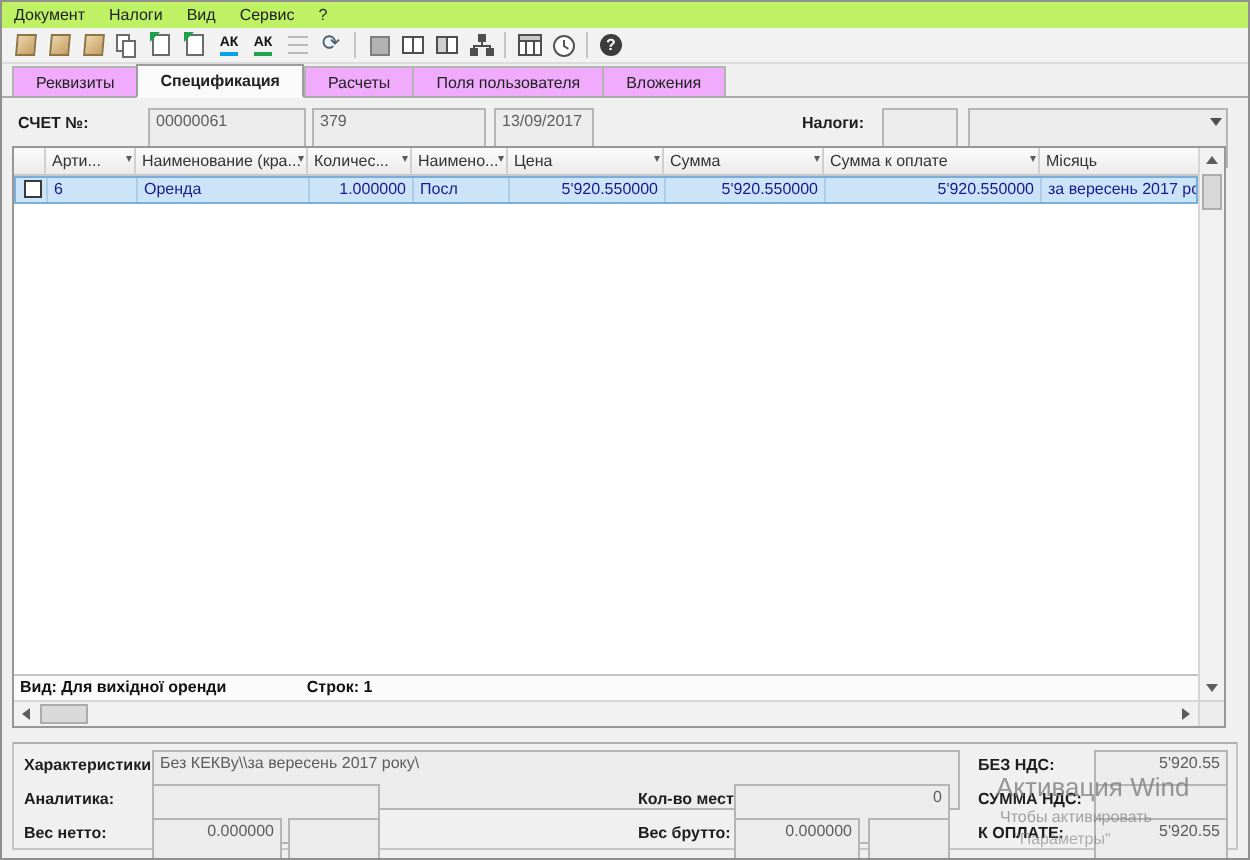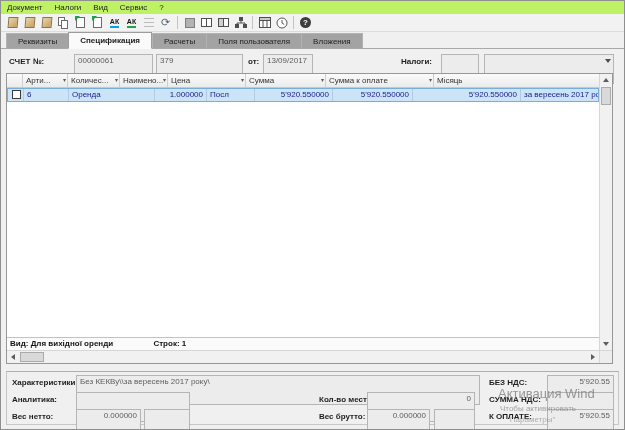--- a/index.html
+++ b/index.html
@@ -27,21 +27,21 @@
   .i-lines div{height:1px;background:#7a7a7a;}
   .i-refresh{font-size:11px;color:#4b5f75;line-height:11px;}
   .i-panel{width:10px;height:10px;background:#b3b3b3;border:1px solid #7e7e7e;}
   .i-split{width:11px;height:9px;border:1px solid #4e4e4e;position:relative;background:#fff;}
   .i-split::after{content:"";position:absolute;left:4px;top:0;bottom:0;width:1px;background:#4e4e4e;}
   .i-split.shaded::before{content:"";position:absolute;left:0;top:0;bottom:0;width:4px;background:#cfcfcf;}
   .i-help{width:11px;height:11px;border-radius:50%;background:#3c3c3c;color:#fff;font-size:8px;font-weight:bold;display:flex;align-items:center;justify-content:center;line-height:11px;}
 
   
   .tabstrip{position:absolute;top:31px;left:0;right:0;height:17px;display:flex;align-items:flex-end;padding-left:5px;border-bottom:1px solid #a9a9a9;background:#f0f0f0;}
-  .tab{height:15px;padding:0 11px;display:flex;align-items:center;font-size:8px;color:#222;background:#a3a3a3;border:1px solid #b2b2b2;border-bottom:none;border-right:none;cursor:default;}
+  .tab{height:15px;padding:0 11px;display:flex;align-items:center;font-size:8px;color:#222;background:#f0abfc;border:1px solid #b2b2b2;border-bottom:none;border-right:none;cursor:default;}
   .tab:last-of-type{border-right:1px solid #b2b2b2;}
   .tab.active{height:17px;background:#fafafa;font-weight:bold;border:1px solid #9c9c9c;border-bottom:1px solid #fafafa;margin-bottom:-1px;z-index:2;}
 
   
   .lbl{position:absolute;font-size:8px;font-weight:bold;color:#1d1d1d;line-height:10px;}
   .fld{position:absolute;height:30px;background:#ececec;border:1px solid #b5b5b5;font-size:8px;color:#5d5d5d;line-height:12px;padding:0 3px;overflow:hidden;white-space:nowrap;}
   .fld.num{text-align:right;}
   .fld.combo{padding-right:14px;}
   .combo-arr{position:absolute;right:2px;top:4px;width:0;height:0;border-left:3px solid transparent;border-right:3px solid transparent;border-top:4px solid #4e4e4e;}
 
@@ -185,33 +185,34 @@
     <div class="tab active">Спецификация</div>
     <div class="tab">Расчеты</div>
     <div class="tab">Поля пользователя</div>
     <div class="tab">Вложения</div>
   </div>
 
   <span class="lbl" style="left:8px;top:56px;">СЧЕТ №:</span>
   <div class="fld" style="left:73px;top:53px;width:79px;">00000061</div>
   <div class="fld" style="left:155px;top:53px;width:87px;">379</div>
   <span class="lbl" style="left:247px;top:56px;">от:</span>
-  <div class="fld" style="left:262px;top:53px;width:50px;">13/09/2017</div>
+  <div class="fld" style="left:246px;top:53px;width:50px;">13/09/2017</div>
   <span class="lbl" style="left:400px;top:56px;">Налоги:</span>
   <div class="fld" style="left:440px;top:53px;width:38px;"></div>
   <div class="fld combo" style="left:483px;top:53px;width:130px;">
     <span></span>
     <span class="combo-arr"></span>
   </div>
 
   <div class="grid">
     <div class="gbody"></div>
     <div class="ghead">
       <div class="gh c-check"></div>
       <div class="gh c-art"><span>Арти...</span><span class="farr">▾</span></div>
+      <div class="gh c-name"><span>Наименование (кра...</span><span class="farr">▾</span></div>
       <div class="gh c-qty"><span>Количес...</span><span class="farr">▾</span></div>
       <div class="gh c-unit"><span>Наимено...</span><span class="farr">▾</span></div>
       <div class="gh c-price"><span>Цена</span><span class="farr">▾</span></div>
       <div class="gh c-sum"><span>Сумма</span><span class="farr">▾</span></div>
       <div class="gh c-sumpay"><span>Сумма к оплате</span><span class="farr">▾</span></div>
       <div class="gh c-month"><span>Місяць</span></div>
     </div>
     <div class="grow">
       <div class="gc c-check">
           <div class="cb"></div>

